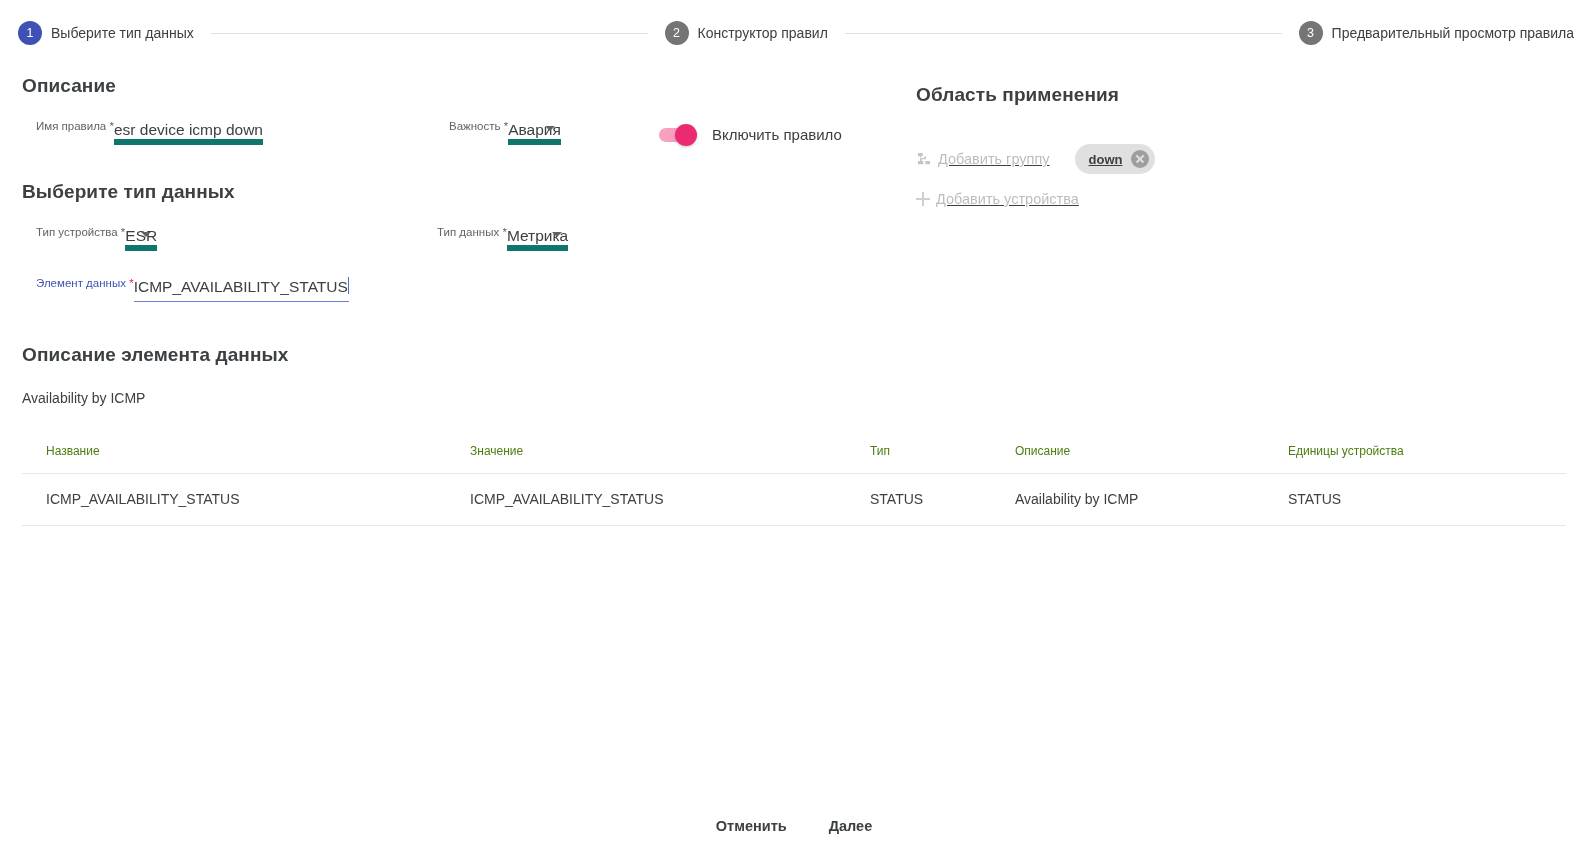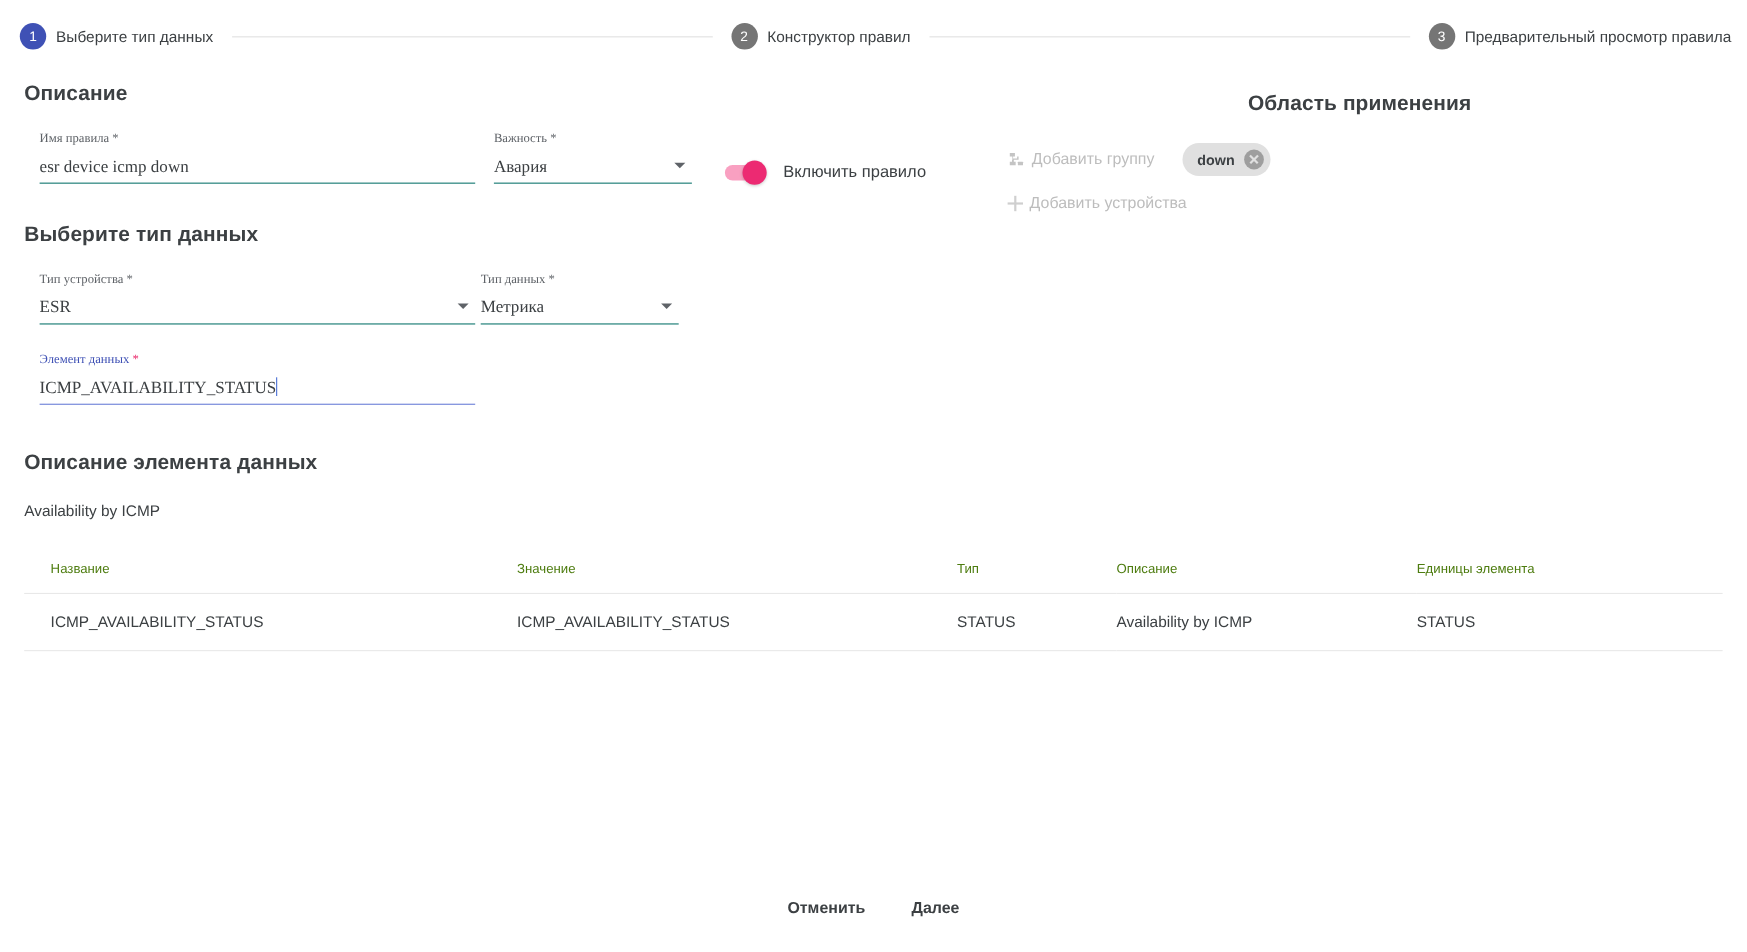--- a/index.html
+++ b/index.html
@@ -49,33 +49,33 @@
   .section-title {
     font-size: 19px;
     font-weight: bold;
     color: #3c4043;
     letter-spacing: 0.1px;
   }
 
   .row { display: flex; align-items: flex-end; }
 
   
-  .field { display: flex; flex-direction: column; position: relative; font-family: Liberation Serif, serif; }
+  .field { display: flex; flex-direction: row; position: relative; }
   .field-label {
     font-size: 11.5px;
     color: #5f6368;
     margin-bottom: 10px;
     white-space: nowrap;
   }
   .field-label.focused { color: #3f51b5; }
   .req { color: #5f6368; }
   .req.pink { color: #e91e63; }
   .field-control {
     position: relative;
-    border-bottom: 1px solid #0f766e;
+    border-bottom: 6px solid #0f766e;
     height: 25px;
     display: flex;
     align-items: flex-start;
   }
   .field-control.focused { border-bottom: 1px solid #6b7fd7; }
   .field-value {
     font-size: 15.5px;
     color: #3c4043;
     line-height: 19px;
     white-space: nowrap;
@@ -116,21 +116,21 @@
   }
   .toggle-label {
     margin-left: 17px;
     font-size: 15px;
     color: #3c4043;
     white-space: nowrap;
   }
 
   
   .scope { position: absolute; left: 916px; top: 0; width: 640px; }
-  .scope-actions { margin-top: 24px; }
+  .scope-actions { margin-top: 38px; text-decoration: underline; }
   .scope-line { display: flex; align-items: center; height: 30px; }
   .scope-btn {
     display: inline-flex;
     align-items: center;
     color: #bdbdbd;
     font-size: 14.5px;
     white-space: nowrap;
   }
   .scope-btn .ico { margin-right: 6px; display: inline-flex; align-items: center; }
   .chip {
@@ -275,21 +275,21 @@
     </div>
 
     <div class="toggle-wrap" style="margin-left:30px; margin-bottom:2px;">
       <div class="toggle">
         <div class="knob"></div>
       </div>
       <div class="toggle-label">Включить правило</div>
     </div>
   </div>
 
-  <div class="scope" style="top:9px;text-align:center;">
+  <div class="scope" style="top:9px;">
     <div class="section-title">Область применения</div>
 
     <div class="scope-actions">
       <div class="scope-line">
         <div class="scope-btn">
           <span class="ico">
             <svg width="16" height="16" viewBox="0 0 24 24" fill="#c4c4c4">
               <path d="M3 3h7v5H7.5v2.5H13V8h2v4.5H8.5V15H11v5H3v-5h3v-2.5H6.5V8H3V3z"></path>
               <rect x="14" y="15" width="7" height="5" rx="0.6"></rect>
             </svg>
@@ -358,21 +358,21 @@
 
   <div class="desc-text" style="margin-top:24px;">Availability by ICMP</div>
 
   <table style="margin-top:24px;">
     <thead>
       <tr>
         <th class="c0">Название</th>
         <th class="c1">Значение</th>
         <th class="c2">Тип</th>
         <th class="c3">Описание</th>
-        <th class="c4">Единицы элемента</th>
+        <th class="c4">Единицы устройства</th>
       </tr>
     </thead>
     <tbody>
       <tr>
         <td class="c0">ICMP_AVAILABILITY_STATUS</td>
         <td class="c1">ICMP_AVAILABILITY_STATUS</td>
         <td class="c2">STATUS</td>
         <td class="c3">Availability by ICMP</td>
         <td class="c4">STATUS</td>
       </tr>

